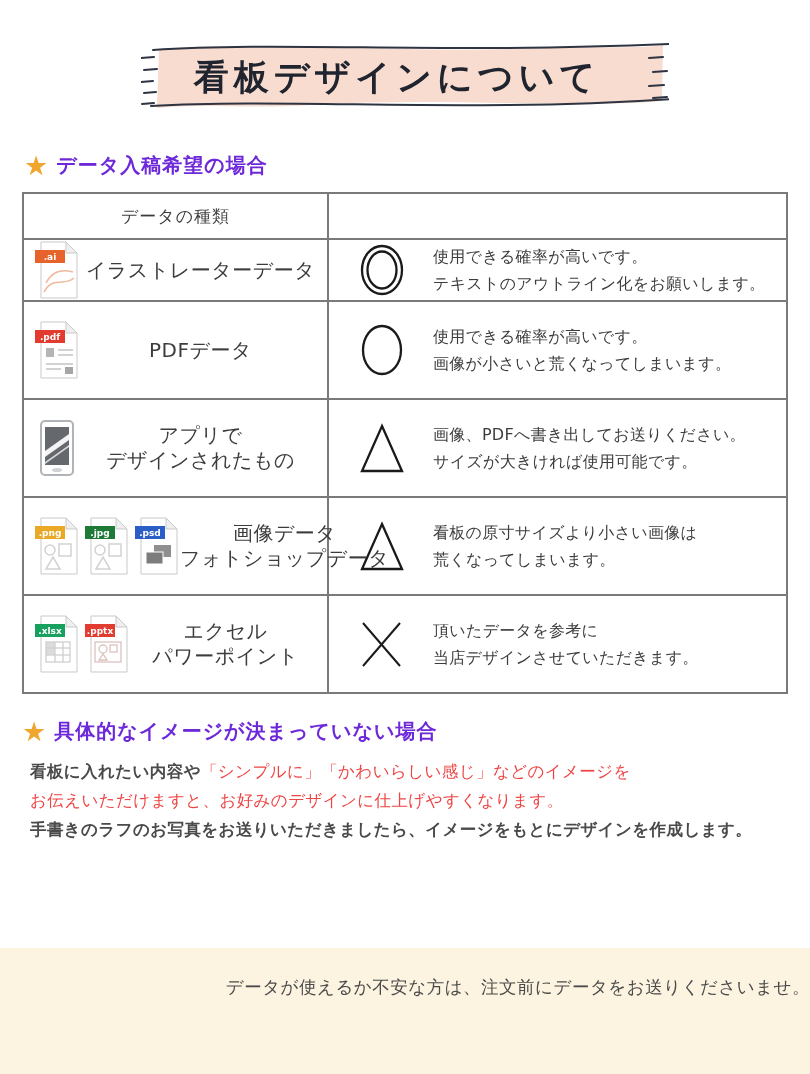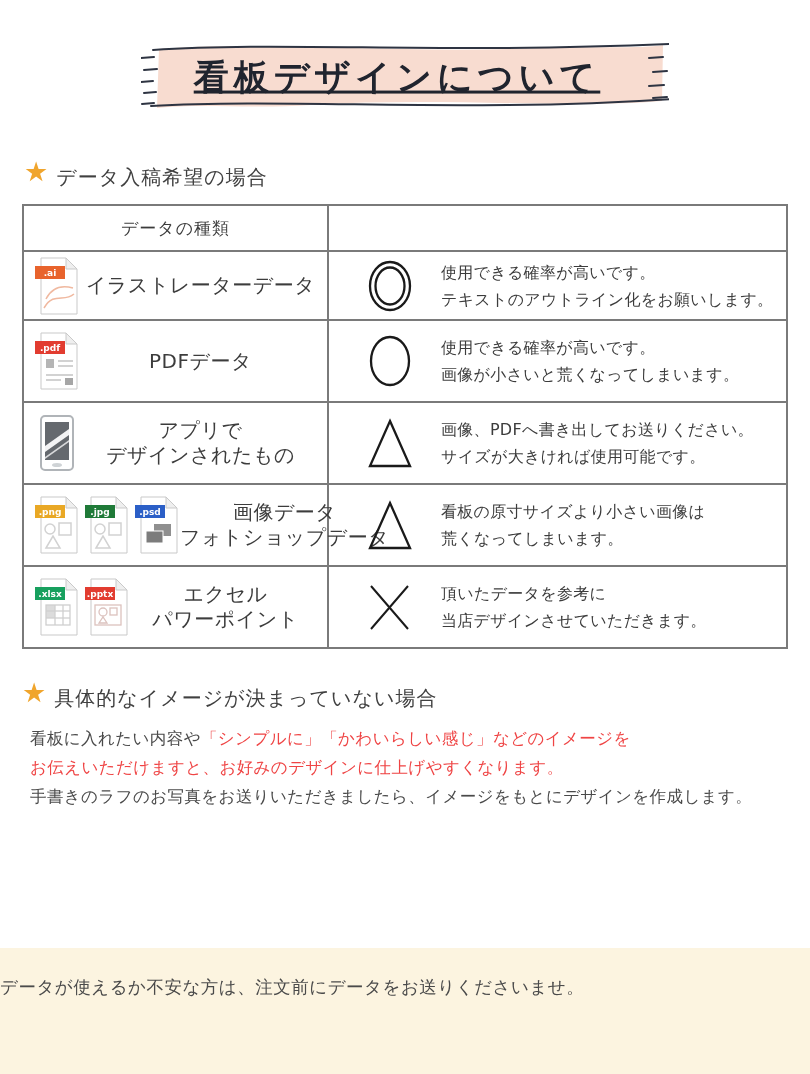--- a/index.html
+++ b/index.html
@@ -8,53 +8,53 @@
     background:#ffffff;
     font-family:"DejaVu Sans","Liberation Sans",sans-serif;
     color:#3e3e3e;
   }
   
   .banner{position:relative;width:528px;height:84px;margin:36px auto 0;}
   .banner svg{position:absolute;left:0;top:0;}
   .banner-title{
     position:absolute;left:0;right:16px;top:50%;transform:translateY(-52%);
     text-align:center;font-family:"DejaVu Serif","Liberation Serif",serif;
-    font-size:35px;font-weight:600;letter-spacing:5px;color:#20242e;white-space:nowrap;text-decoration:underline;
+    font-size:35px;font-weight:600;letter-spacing:5px;color:#20242e;white-space:nowrap;
   }
   
   .shead{display:flex;align-items:center;gap:8px;margin:32px 0 0 24px;}
   .shead.second{margin-top:24px;margin-left:22px;}
   .star{font-size:27px;line-height:27px;color:#F0A52D;}
-  .shtext{font-size:20px;font-weight:400;color:#404040;letter-spacing:1px;margin-top:12px;}
+  .shtext{font-size:20px;font-weight:700;color:#6d28d9;letter-spacing:1px;}
   
   table.dtable{border-collapse:collapse;table-layout:fixed;width:766px;margin:13px auto 0;}
   table.dtable td{border:2px solid #7a7a7a;padding:0;vertical-align:middle;}
   tr.hrow td{height:44px;}
   .c-head{text-align:center;font-size:17px;color:#3c3c3c;letter-spacing:1px;}
-  tr.r{height:82px;}
-  tr.r1{height:69px;}
+  tr.r{height:98px;}
+  tr.r1{height:62px;}
   .nwrap{display:flex;align-items:center;padding:0 6px 0 10px;}
   .icons{display:flex;align-items:center;gap:4px;flex:none;}
   .nm{flex:1;text-align:center;font-size:20px;color:#3c3c3c;line-height:25px;letter-spacing:0.5px;}
   .nwrap.noicon .nm{text-align:left;padding-left:14px;}
-  .dwrap{display:flex;align-items:center;gap:26px;padding-left:36px;}
+  .dwrap{display:flex;align-items:center;gap:26px;padding-left:28px;}
   .sym{flex:none;width:50px;height:56px;}
   .dtext{font-size:16px;color:#3c3c3c;line-height:27px;letter-spacing:0.3px;}
   .dline{display:block;white-space:nowrap;}
   .nline{display:block;white-space:nowrap;}
   .ficon{width:46px;height:58px;flex:none;}
   .tagtext{font-size:9px;font-weight:bold;fill:#ffffff;text-anchor:middle;
            font-family:"DejaVu Sans","Liberation Sans",sans-serif;}
   
   .advice{margin:12px 0 0 30px;font-size:16.5px;line-height:29px;letter-spacing:0.4px;}
-  .advice .dk{color:#4a4a4a;}
+  .advice .dk{color:#4a4a4a;font-weight:bold;}
   .advice .ac{color:#ef4444;}
   
   .footer{position:absolute;left:0;bottom:0;width:810px;height:126px;background:#FCF4E0;}
-  .f1{margin-top:27px;text-align:left;font-size:17.5px;color:#4a4a4a;letter-spacing:0.5px;}
+  .f1{margin-top:27px;text-align:right;font-size:17.5px;color:#4a4a4a;letter-spacing:0.5px;}
   .f2{margin-top:8px;text-align:center;font-size:27px;font-weight:500;color:#33373d;letter-spacing:2px;}
   .hl{background:linear-gradient(to bottom, rgba(0,0,0,0) 54%, #F1C27D 54%);
       padding:0 14px 6px 14px;}
 </style>
 </head>
 <body>
 
 <div class="banner">
   <svg width="528" height="84" viewBox="0 0 528 84">
     <path d="M18 13 C 120 5, 260 18, 400 12 C 450 10, 500 13, 522 9

